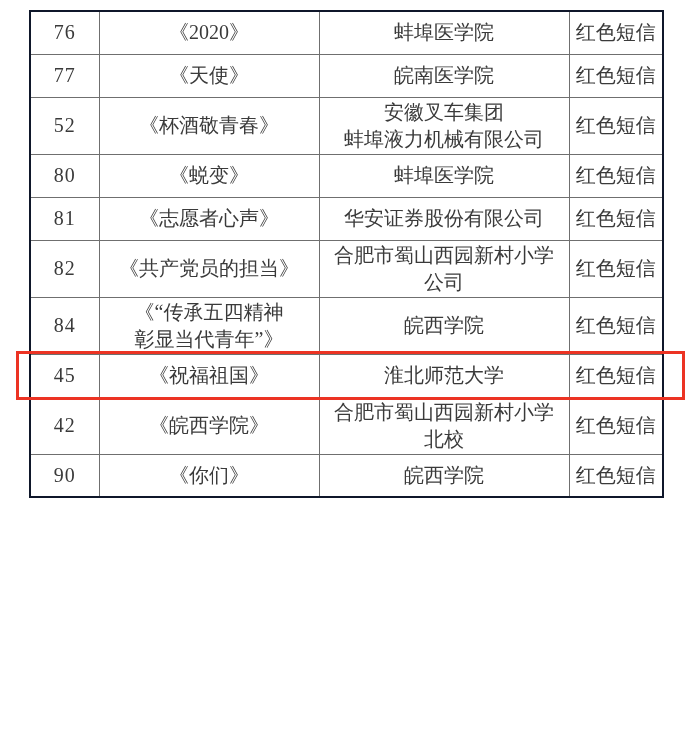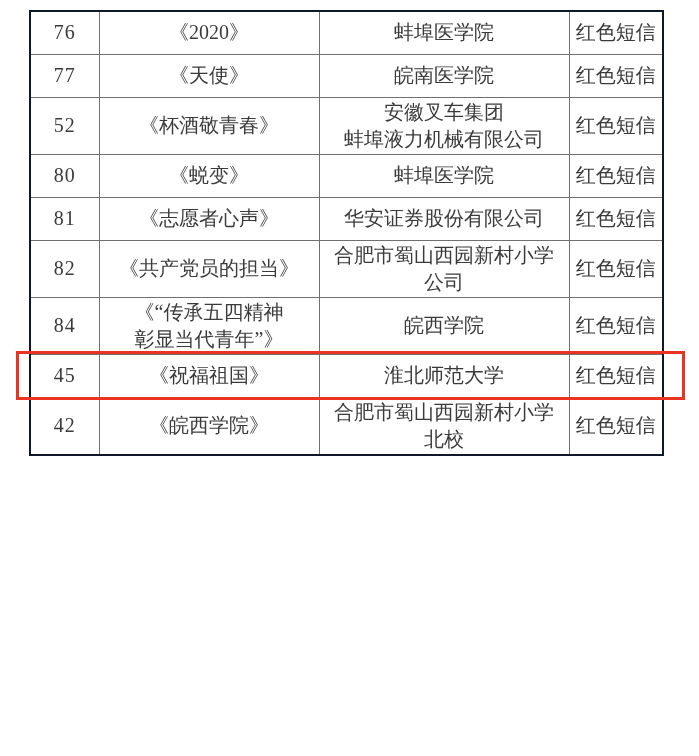--- a/index.html
+++ b/index.html
@@ -120,16 +120,22 @@
 
 
   <tr>
     <td class="col-no">42</td>
     <td class="col-title">《皖西学院》</td>
     <td class="col-org">合肥市蜀山西园新村小学
 北校</td>
     <td class="col-cat">红色短信</td>
   </tr>
 
+  <tr>
+    <td class="col-no">90</td>
+    <td class="col-title">《你们》</td>
+    <td class="col-org">皖西学院</td>
+    <td class="col-cat">红色短信</td>
+  </tr>
 </tbody>
   </table>
   <div class="highlight-box" id="highlight-box" style="left: 16px; top: 351px; width: 669px; height: 49px; border-color: rgb(236, 51, 35);"></div>
 </div>
 
 </body></html>

